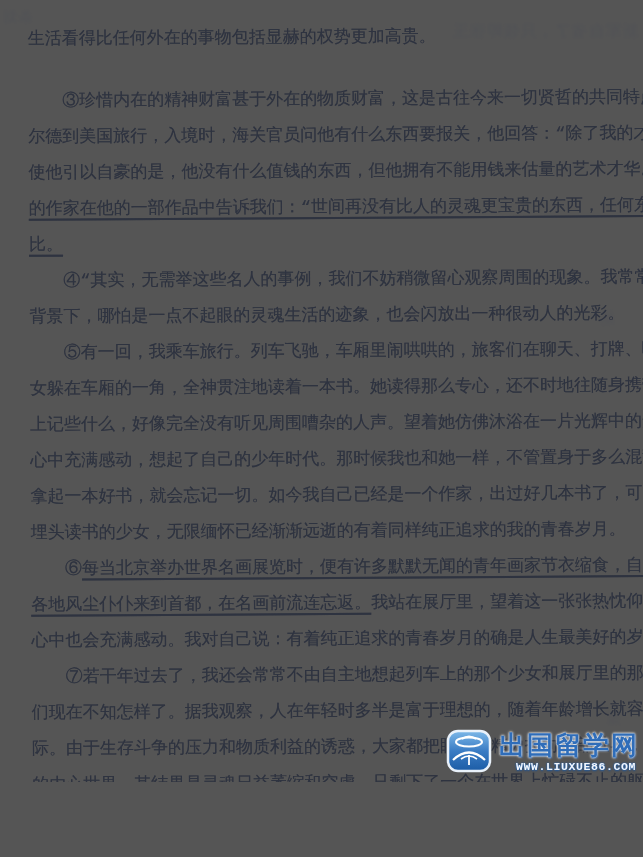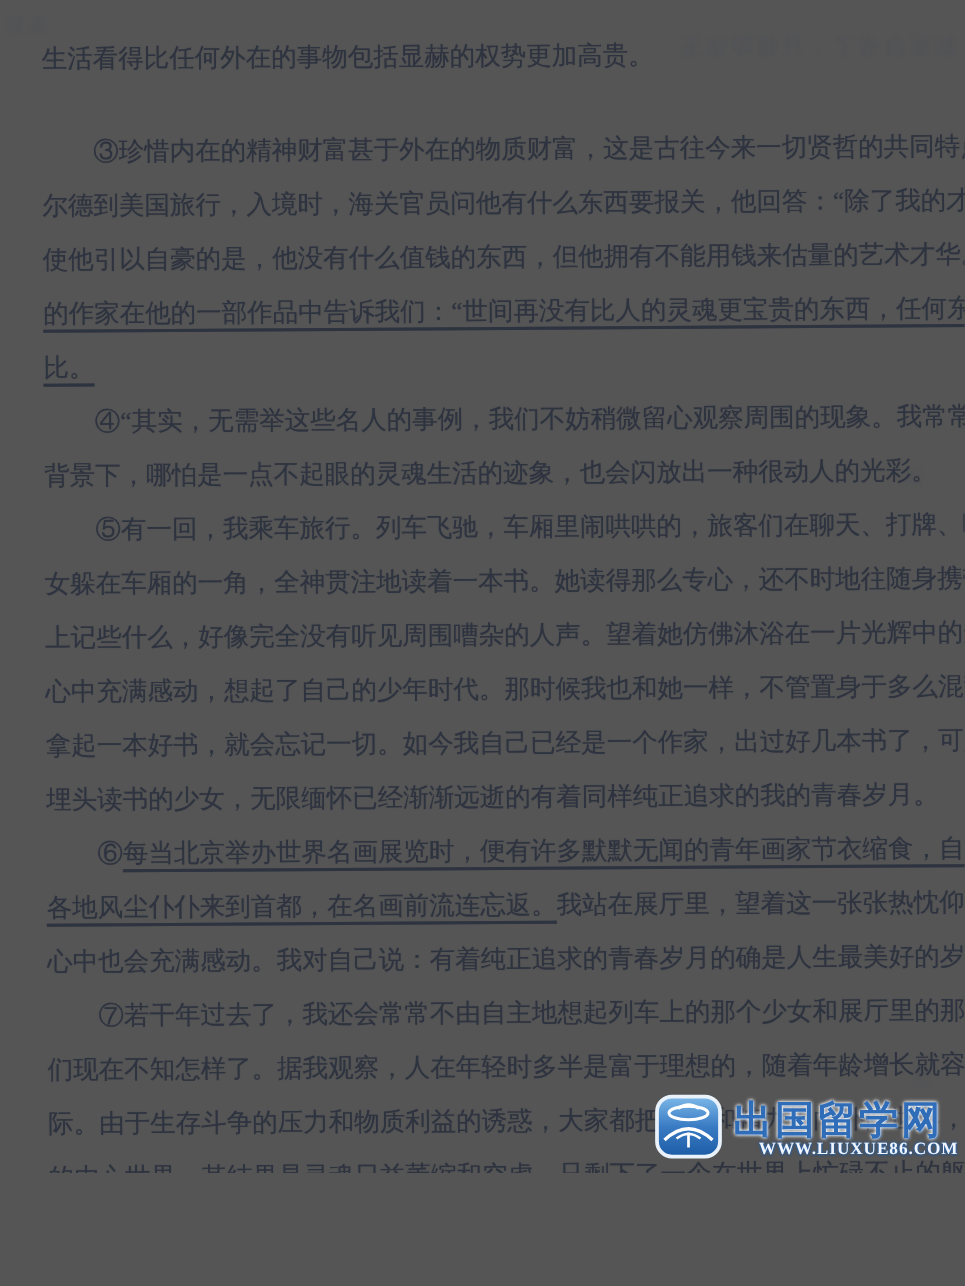--- a/index.html
+++ b/index.html
@@ -1,18 +1,18 @@
 <!DOCTYPE html>
 <html><head>
 <meta charset="utf-8">
 <style>
   html,body{margin:0;padding:0;background:#555;}
   .photo{
     position:relative;width:643px;height:782px;overflow:hidden;
-    font-family:Liberation Serif, serif;
+    font-family:Liberation Mono, monospace;
     background:
       linear-gradient(180deg, rgba(35,40,55,0.50) 0%, rgba(35,40,55,0.15) 3%, rgba(0,0,0,0) 9%),
       linear-gradient(0deg, rgba(45,50,65,0.18) 0%, rgba(0,0,0,0) 7%),
       linear-gradient(90deg, rgba(45,50,65,0.22) 0%, rgba(0,0,0,0) 5%, rgba(0,0,0,0) 95%, rgba(55,60,78,0.16) 100%),
       radial-gradient(ellipse 130% 95% at 46% 42%, #b8bec8 0%, #afb5c1 38%, #9fa6b3 68%, #8archive 100%),
       radial-gradient(ellipse 130% 95% at 46% 42%, #b8bec8 0%, #afb5c1 38%, #9fa6b3 68%, #868d9d 100%);
   }
   .text-block{
     position:absolute;top:20px;left:30px;width:600px;
     transform:rotate(-0.35deg);

